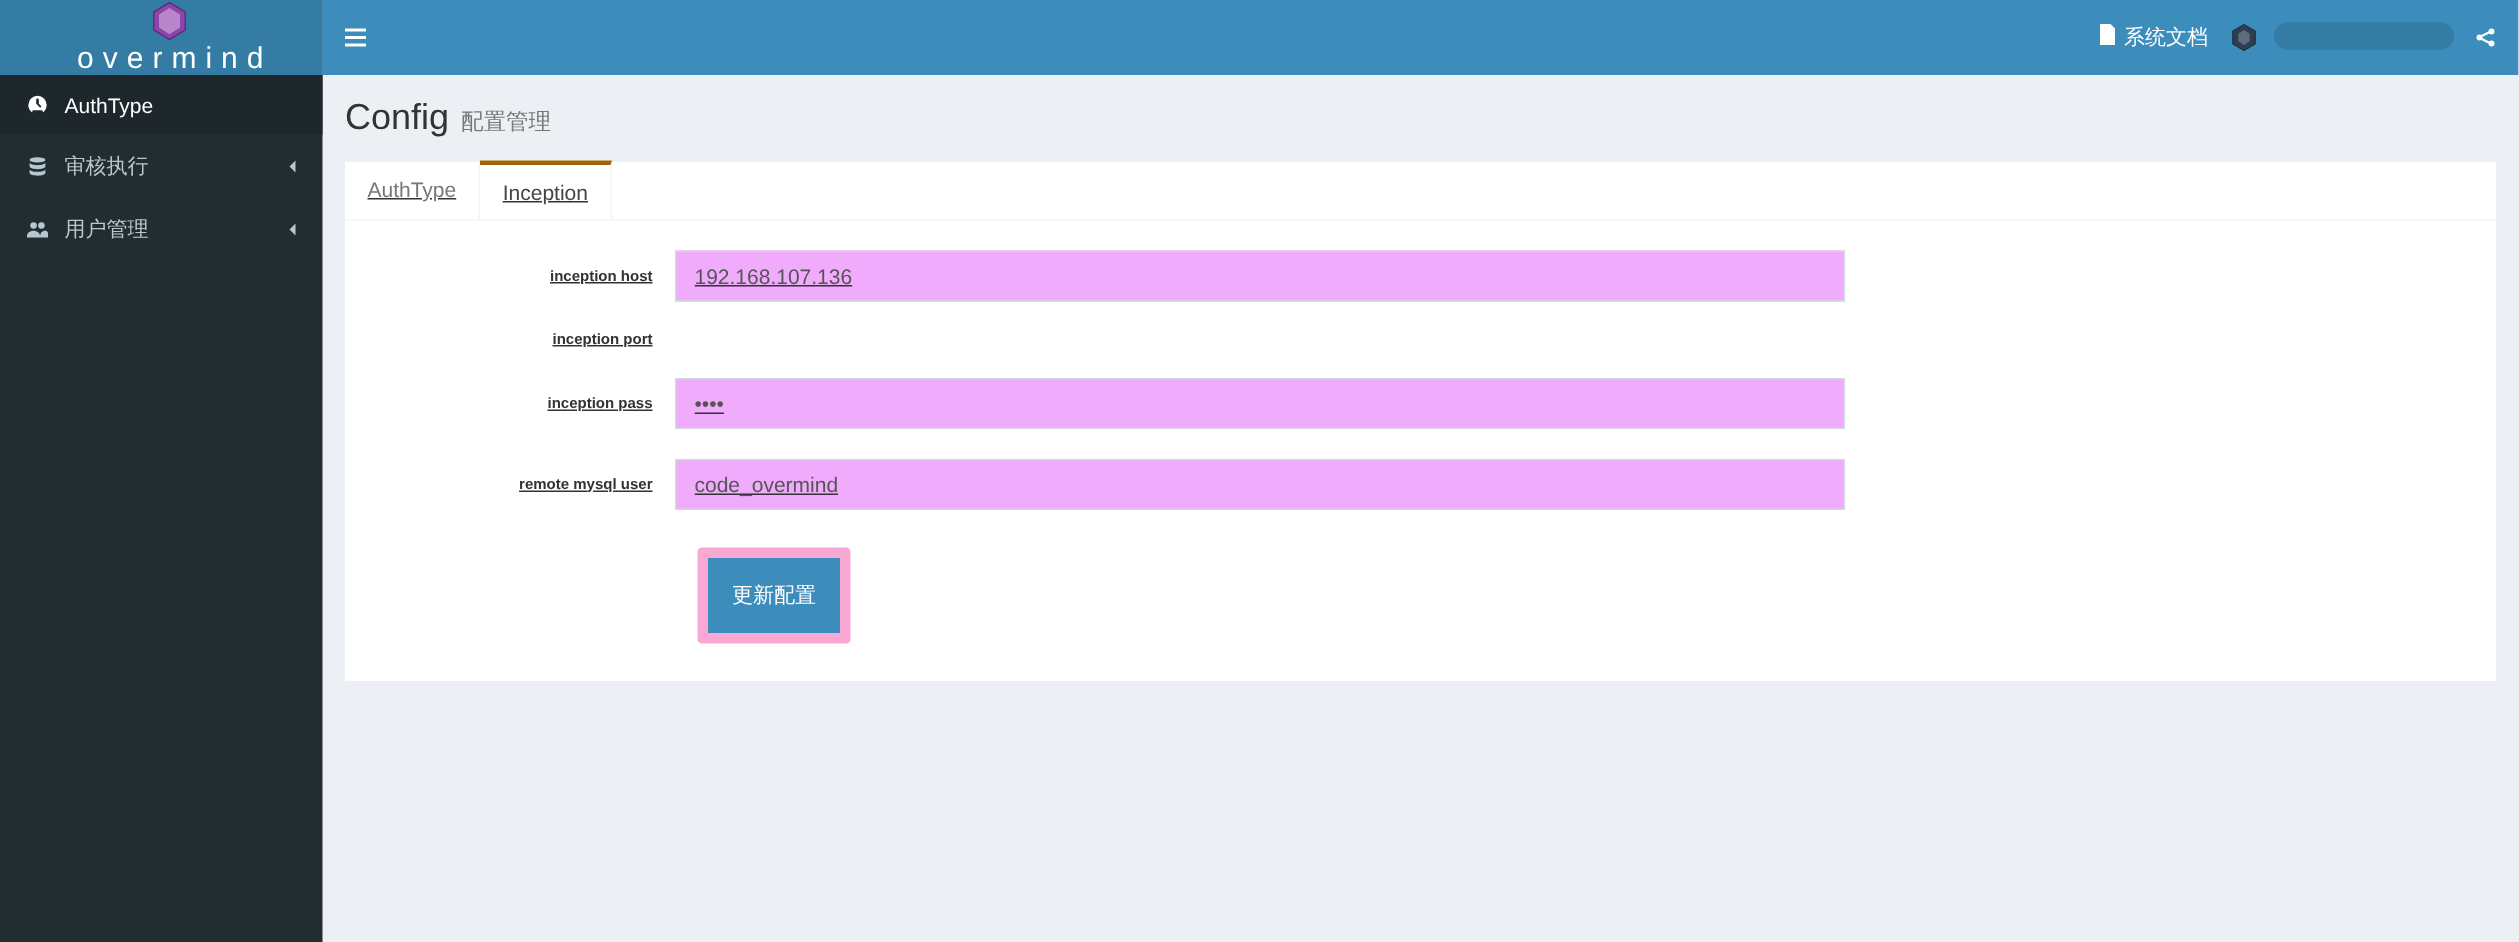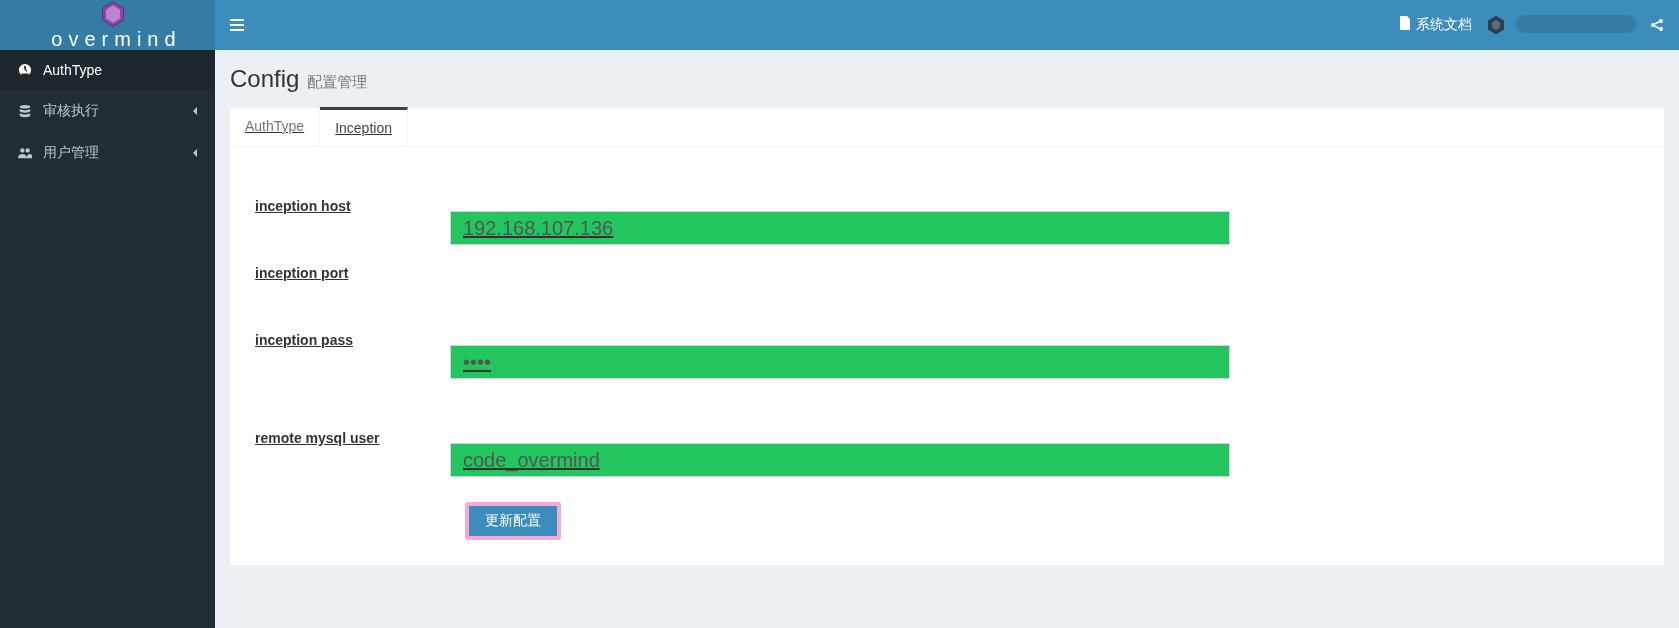--- a/index.html
+++ b/index.html
@@ -95,57 +95,56 @@
       background: #fff;
     }
     .tab {
       padding: 10px 15px;
       color: #444;
       cursor: pointer;
       border-right: 1px solid #f4f4f4;
       font-size: 14px;
     }
     .tab.active {
-      border-top: 3px solid #404040;
+      border-top: 3px solid #a16207;
       margin-top: -1px;
       color: #444;
       background: #fff;
     }
     .tab:not(.active) { color: #777; }
     .form { padding: 20px 25px 25px 25px; }
     .form-row {
       display: flex;
       align-items: center;
       margin-bottom: 20px;
     }
     .form-label {
       width: 195px;
-      text-align: left;
+      text-align: right;
       padding-right: 15px;
       font-weight: 700;
       color: #333;
-      font-size: 14px;
+      font-size: 10px;
     }
     .form-input {
       flex: 0 0 780px;
       height: 34px;
       border: 1px solid #d2d6de;
       padding: 6px 12px;
-      font-size: 20px;
+      font-size: 14px;
       color: #555;
-      background: #22c55e;
+      background: #f0abfc;
       border-radius: 0;
-      margin-top: 44px;
     }
     .form-actions { margin-left: 210px; margin-top: 25px; }
     .btn-primary {
       background: #3c8dbc;
       color: #fff;
-      border: 4px solid #f9a8d4;
-      padding: 6px 16px;
+      border: 7px solid #f9a8d4;
+      padding: 16px 16px;
       font-size: 14px;
       cursor: pointer;
       border-radius: 3px;
     }
     svg { display: block; }
   </style>
 </head>
 <body>
 
 <div class="wrapper">

